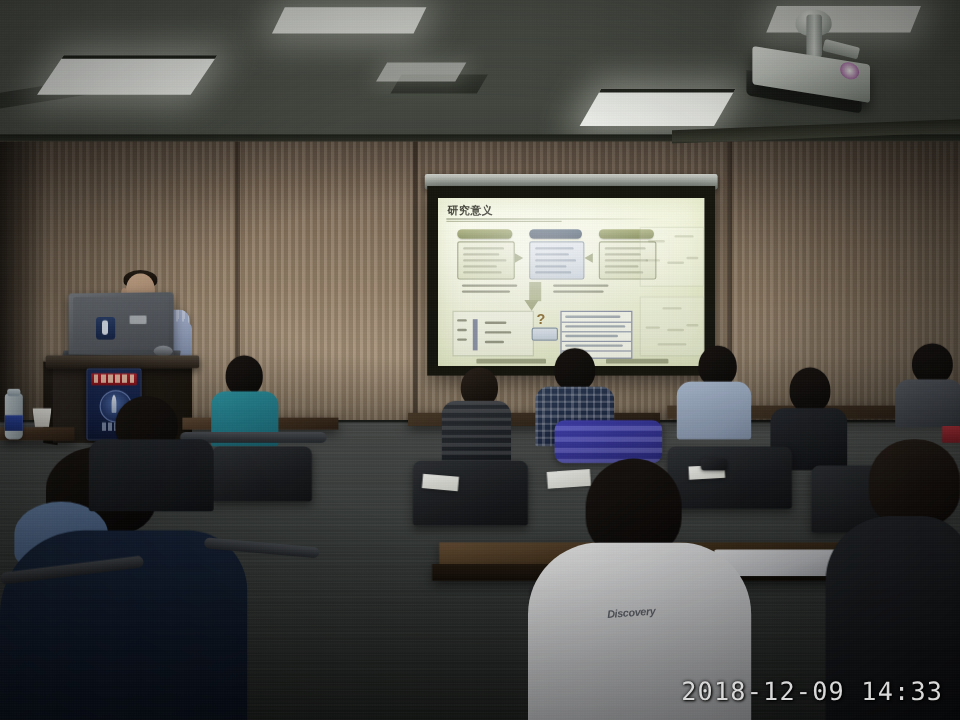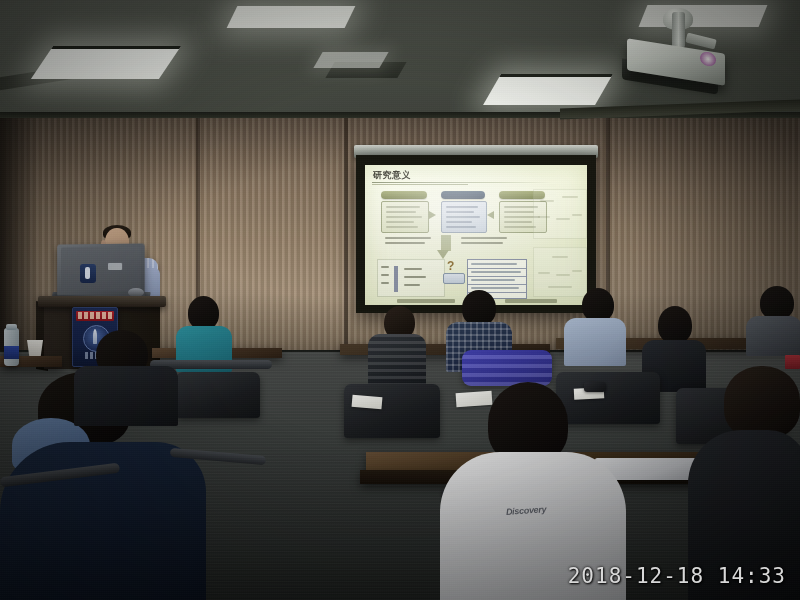--- a/index.html
+++ b/index.html
@@ -498,14 +498,14 @@
     <div class="torso t-dark" style="left:74px;top:366px;width:104px;height:60px;"></div>
   </div>
 
   <div class="chair-rail" style="left:0px;top:470px;width:120px;height:10px;transform:rotate(-7deg);"></div>
   <div class="chair-rail" style="left:170px;top:452px;width:96px;height:9px;transform:rotate(5deg);"></div>
 
   <div class="grade2"></div>
   <div class="grade"></div>
   <div class="noise"></div>
 
-  <div class="timestamp">2018-12-18  14:33</div>
+  <div class="timestamp">2018-12-09  14:33</div>
 </div>
 
 </body></html>

